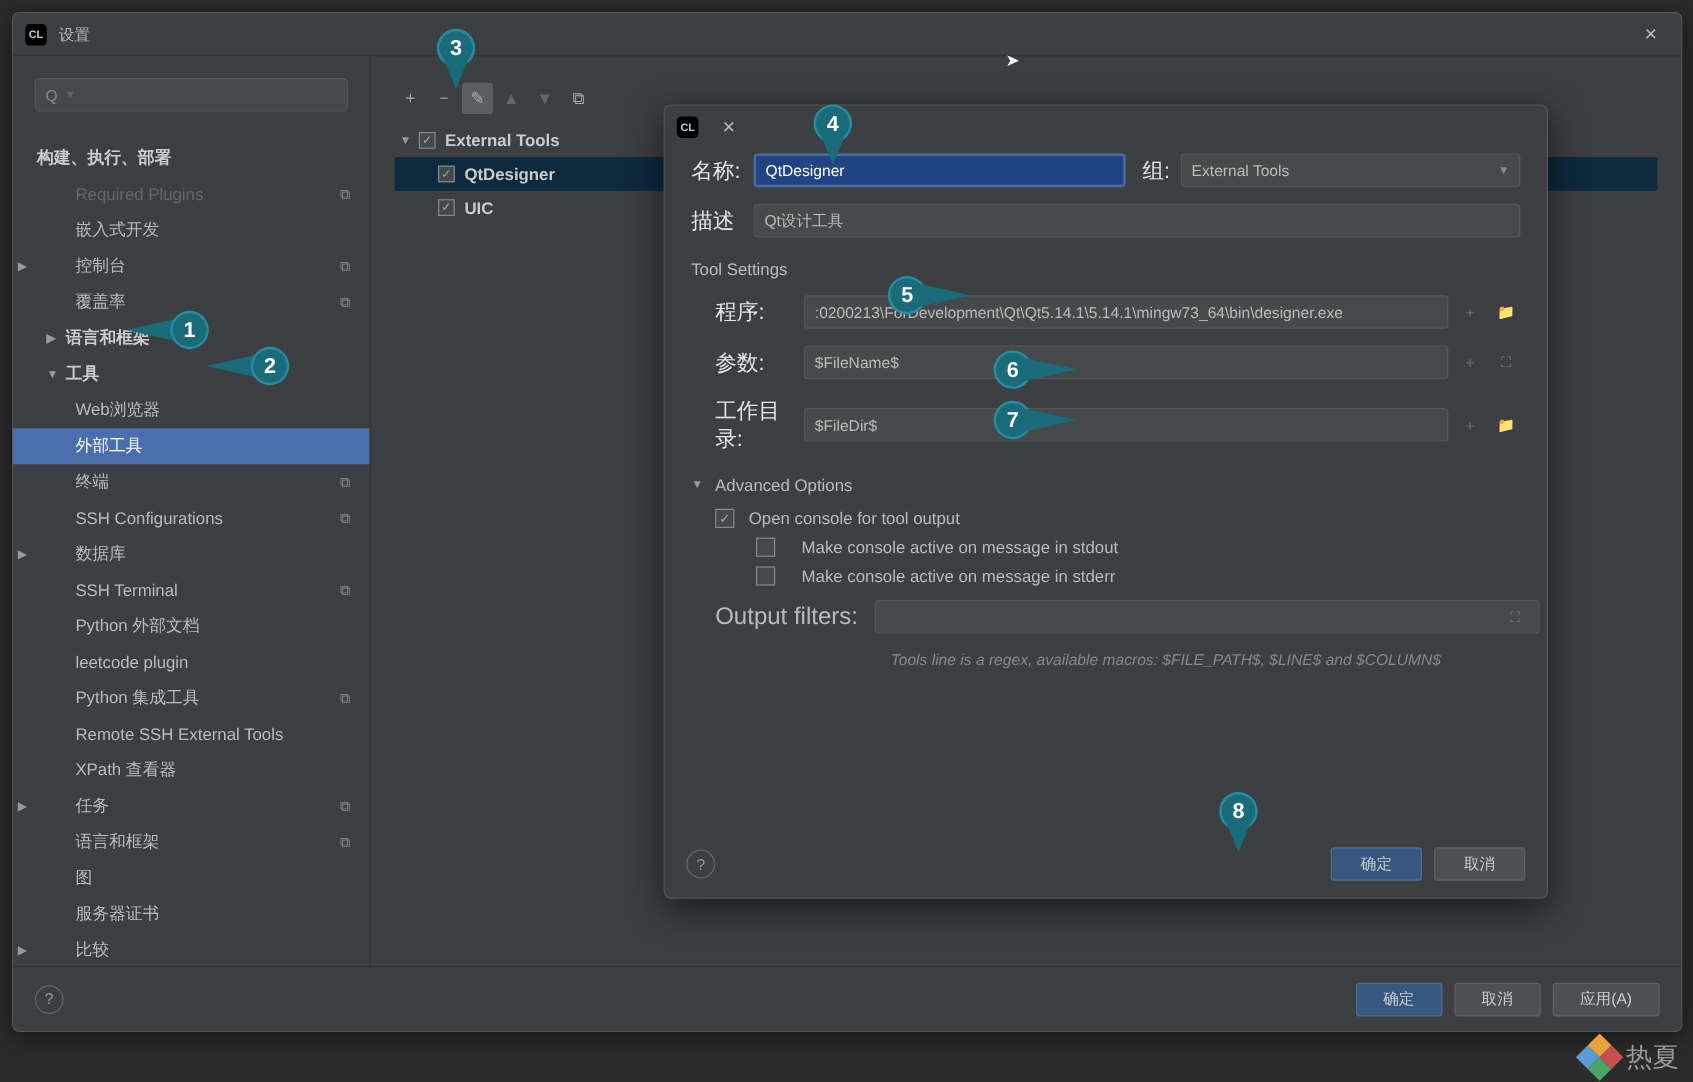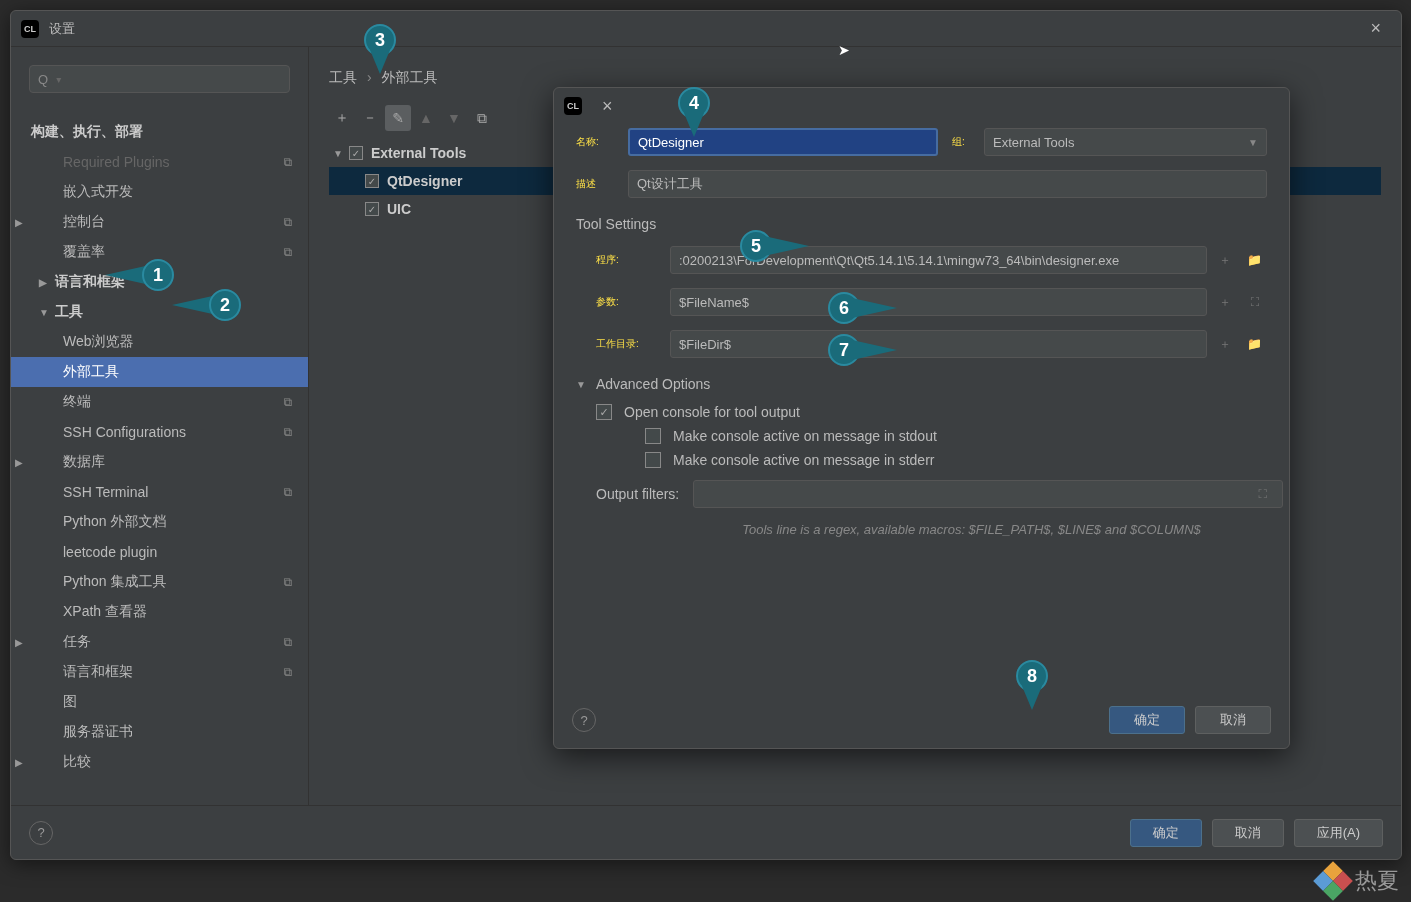--- a/index.html
+++ b/index.html
@@ -51,42 +51,42 @@
 .footer .spacer { flex: 1; }
 .footer button { height: 28px; padding: 0 22px; margin-left: 10px; background: #4c5052; border: 1px solid #5e6060; color: #ccc; font-size: 13px; cursor: pointer; border-radius: 3px; }
 .footer button.primary { background: #365880; border-color: #4c708c; }
 
 
 .dialog { position: absolute; left: 553px; top: 87px; width: 737px; height: 662px; background: #3c3f41; border: 1px solid #555; border-radius: 6px; box-shadow: 0 8px 30px rgba(0,0,0,0.6); z-index: 100; }
 .dialog .titlebar { border-bottom: none; }
 
 .dialog-body { padding: 4px 22px 12px 22px; }
 .form-row { display: flex; align-items: center; margin-bottom: 14px; }
-.form-row label { color: #fde047; font-size: 10px; width: 52px; }
+.form-row label { color: #e5e5e5; font-size: 18px; width: 52px; }
 .form-row input, .form-row .select { flex: 1; height: 28px; background: #45494a; border: 1px solid #555; color: #bbb; padding: 0 8px; font-size: 13px; border-radius: 3px; }
 .form-row .select { display: flex; align-items: center; justify-content: space-between; cursor: pointer; }
 .form-row input.highlighted { border: 2px solid #466ca1; background: #214283; color: #fff; }
 .form-row label.group-label { width: 32px; margin-left: 14px; }
 
 .section-title { color: #bbb; font-size: 14px; margin: 18px 0 14px 0; }
 .indent-form { margin-left: 20px; }
 .indent-form .form-row label { width: 74px; }
 .indent-form .form-row input { flex: 1; }
 .indent-form .icon-btn { width: 24px; height: 24px; background: transparent; border: none; color: #777; margin-left: 6px; cursor: pointer; font-size: 12px; }
 
 .expander { display: flex; align-items: center; color: #bbb; font-size: 14px; margin: 18px 0 12px 0; cursor: pointer; }
 .expander .arrow { font-size: 10px; margin-right: 10px; color: #999; }
 
 .check-row { display: flex; align-items: center; margin: 8px 0 8px 20px; color: #bbb; font-size: 14px; }
-.check-row.indent { margin-left: 69px; }
+.check-row.indent { margin-left: 54px; gap: 10px; }
 .check-row .cb { width: 16px; height: 16px; border: 1px solid #888; background: #43494a; margin-right: 12px; display: flex; align-items: center; justify-content: center; font-size: 11px; color: #aaa; }
 .check-row .cb.checked::after { content: "✓"; }
 
 .output-row { display: flex; align-items: center; margin: 12px 0 0 20px; }
-.output-row label { color: #bbb; font-size: 14px; margin-right: 14px; }
+.output-row label { color: #bbb; font-size: 20px; margin-right: 14px; }
 .output-row input { flex: 1; height: 28px; background: #45494a; border: 1px solid #555; border-radius: 3px; padding: 0 8px; }
 .output-row .expand-icon { color: #777; margin-left: -24px; font-size: 12px; }
 
 .hint { font-style: italic; color: #888; font-size: 13px; text-align: center; margin: 14px 0 0 100px; }
 
 .dialog-footer { position: absolute; bottom: 0; left: 0; right: 0; height: 56px; display: flex; align-items: center; padding: 0 18px; }
 .dialog-footer .help { width: 24px; height: 24px; border-radius: 50%; border: 1px solid #666; color: #999; display: flex; align-items: center; justify-content: center; font-size: 13px; cursor: pointer; }
 .dialog-footer .spacer { flex: 1; }
 .dialog-footer button { height: 28px; padding: 0 24px; margin-left: 10px; background: #4c5052; border: 1px solid #5e6060; color: #ccc; font-size: 13px; cursor: pointer; border-radius: 3px; }
 .dialog-footer button.primary { background: #365880; border-color: #4c708c; }
@@ -178,20 +178,23 @@
             <span>Python 外部文档</span>
           </div>
           <div class="tree-item l3">
             <span>leetcode plugin</span>
           </div>
           <div class="tree-item l3">
             <span>Python 集成工具</span>
             <span class="copy-icon">⧉</span>
           </div>
           <div class="tree-item l3">
+            <span>Remote SSH External Tools</span>
+          </div>
+          <div class="tree-item l3">
             <span>XPath 查看器</span>
           </div>
           <div class="tree-item l3">
             <span class="arrow">▶</span>
             <span>任务</span>
             <span class="copy-icon">⧉</span>
           </div>
           <div class="tree-item l3">
             <span>语言和框架</span>
             <span class="copy-icon">⧉</span>
@@ -203,25 +206,20 @@
             <span>服务器证书</span>
           </div>
           <div class="tree-item l3">
             <span class="arrow">▶</span>
             <span>比较</span>
           </div>
         </div>
     </div>
 
     <div class="content">
-      <div class="breadcrumb">
-        <span>工具</span>
-        <span class="sep">›</span>
-        <span>外部工具</span>
-      </div>
 
       <div class="toolbar">
         <button>＋</button>
         <button>－</button>
         <button class="active">✎</button>
         <button style="color:#666">▲</button>
         <button style="color:#666">▼</button>
         <button>⧉</button>
       </div>
 

